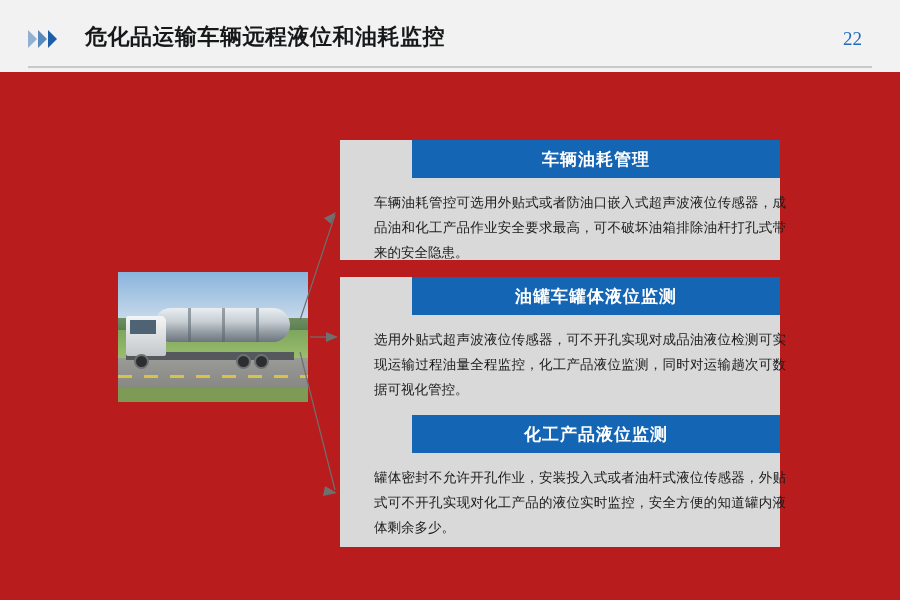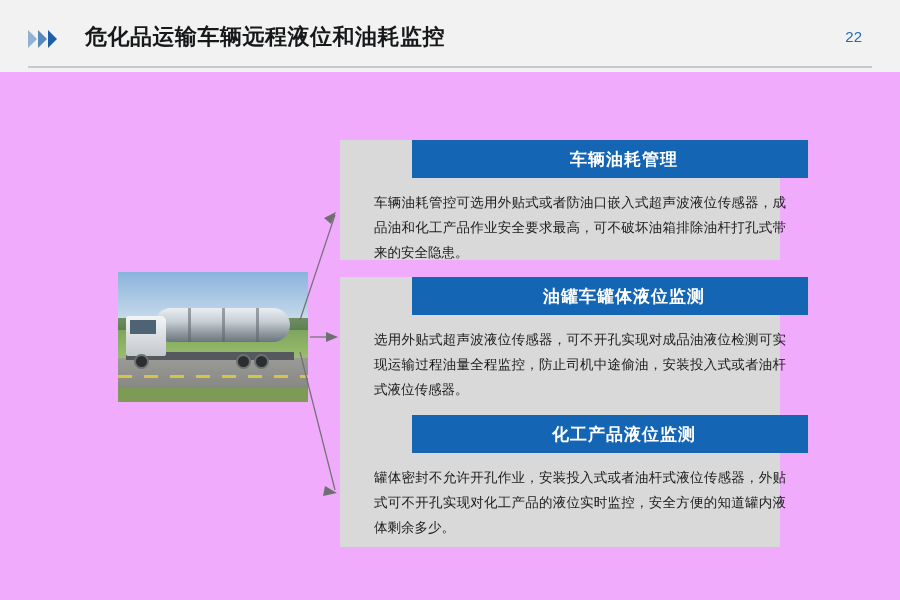--- a/index.html
+++ b/index.html
@@ -10,21 +10,22 @@
     width: 900px;
     height: 600px;
     background: #e8e8e8;
     font-family: "Liberation Sans", sans-serif;
     overflow: hidden;
   }
   .slide {
     position: relative;
     width: 900px;
     height: 600px;
-    background: #f0abfc;
+    background: #b91c1c;
+    font-family: Liberation Serif, serif;
   }
 
   
   .header {
     position: absolute;
     left: 0;
     top: 0;
     width: 900px;
     height: 72px;
     background: #f2f2f2;
@@ -62,21 +63,21 @@
     font-size: 22px;
     font-weight: bold;
     color: #17181a;
     letter-spacing: 0.5px;
     white-space: nowrap;
   }
   .page-number {
     position: absolute;
     right: 38px;
     top: 28px;
-    font-size: 15px;
+    font-size: 19px;
     color: #1f6bbd;
     font-weight: normal;
   }
 
   
   .photo {
     position: absolute;
     left: 118px;
     top: 272px;
     width: 190px;
@@ -187,21 +188,20 @@
     width: 368px;
     height: 38px;
     background: #1565b5;
     color: #ffffff;
     font-size: 17px;
     font-weight: bold;
     display: flex;
     align-items: center;
     justify-content: center;
     letter-spacing: 1px;
-    padding-left: 28px;
   }
   .card-body {
     position: absolute;
     left: 14px;
     top: 50px;
     width: 412px;
     font-size: 13.5px;
     line-height: 25px;
     color: #1b1b1b;
     text-align: justify;
@@ -254,21 +254,21 @@
     <polygon points="337,493 325,486 323,496" fill="#6f6f6f"></polygon>
   </svg>
 
   <div class="card card-1">
     <div class="card-head">车辆油耗管理</div>
     <div class="card-body">车辆油耗管控可选用外贴式或者防油口嵌入式超声波液位传感器，成品油和化工产品作业安全要求最高，可不破坏油箱排除油杆打孔式带来的安全隐患。</div>
   </div>
 
   <div class="card card-2">
     <div class="card-head">油罐车罐体液位监测</div>
-    <div class="card-body">选用外贴式超声波液位传感器，可不开孔实现对成品油液位检测可实现运输过程油量全程监控，防止司机中途偷油，安装投入式或者油杆式液位传感器。</div>
+    <div class="card-body">选用外贴式超声波液位传感器，可不开孔实现对成品油液位检测可实现运输过程油量全程监控，化工产品液位监测，同时对运输趟次可数据可视化管控。</div>
   </div>
 
   <div class="card card-3">
     <div class="card-head">化工产品液位监测</div>
     <div class="card-body">罐体密封不允许开孔作业，安装投入式或者油杆式液位传感器，外贴式可不开孔实现对化工产品的液位实时监控，安全方便的知道罐内液体剩余多少。</div>
   </div>
 
 </div>
 
 </body></html>

